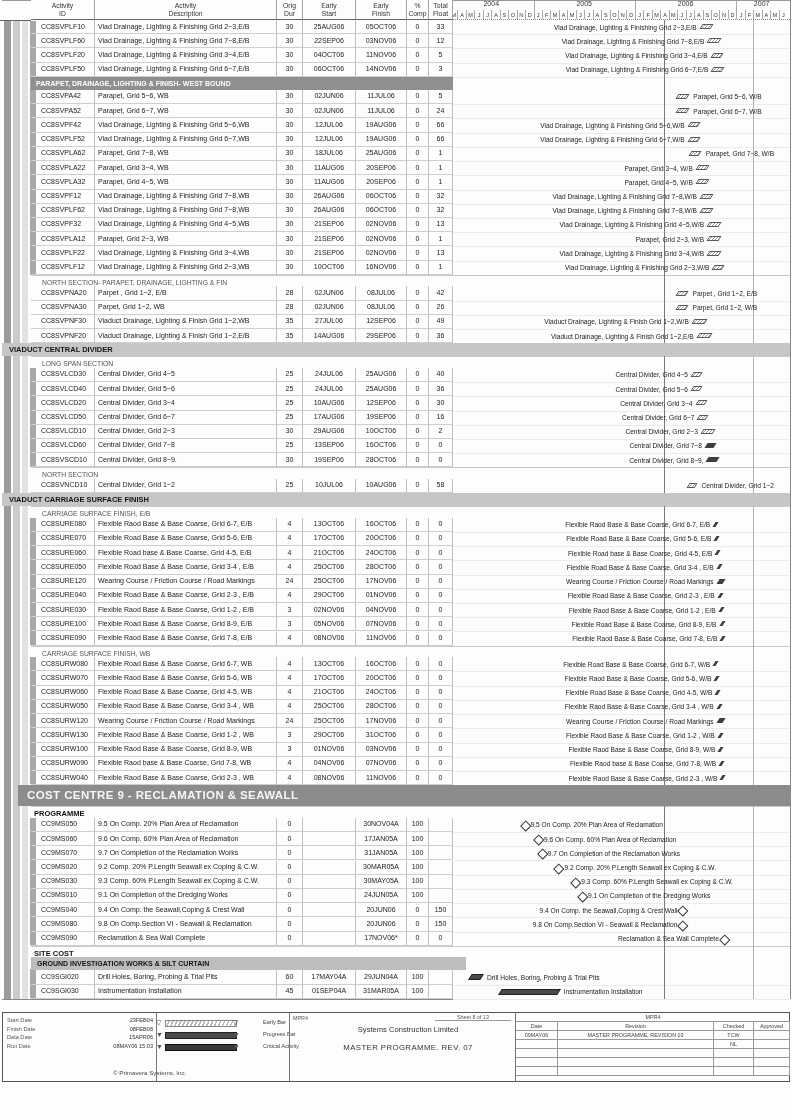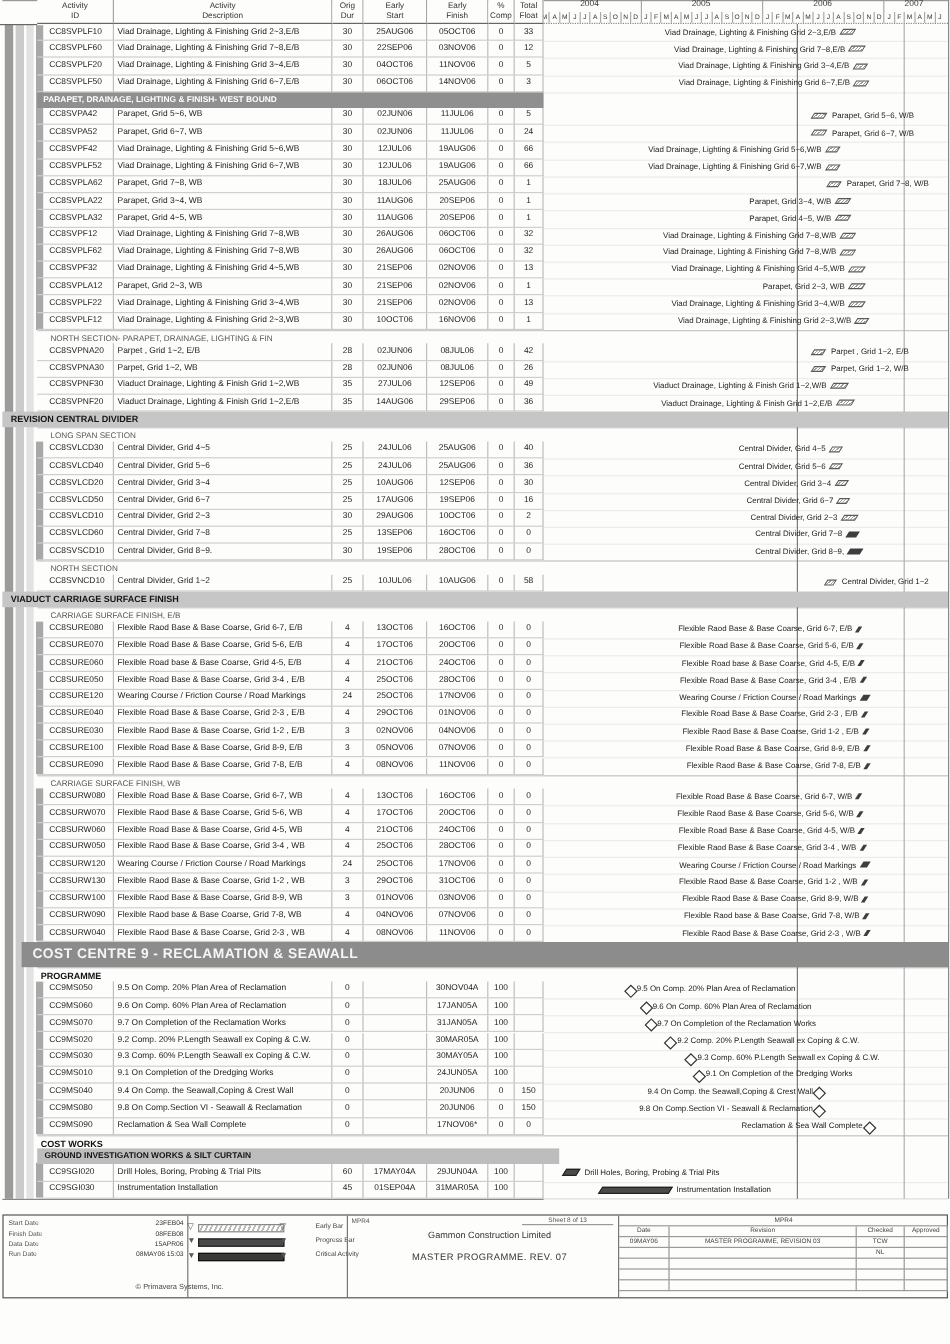--- a/index.html
+++ b/index.html
@@ -338,21 +338,21 @@
       <div class="tc" style="left:31px;top:329.1px;width:64px;height:14.23px;padding-left:10px;">CC8SVPNF20</div>
       <div class="tc" style="left:95px;top:329.1px;width:182px;height:14.23px;">Viaduct Drainage, Lighting &amp; Finish Grid 1~2,E/B</div>
       <div class="tc num" style="left:277px;top:329.1px;width:26px;height:14.23px;">35</div>
       <div class="tc num" style="left:303px;top:329.1px;width:53px;height:14.23px;">14AUG06</div>
       <div class="tc num" style="left:356px;top:329.1px;width:51px;height:14.23px;">29SEP06</div>
       <div class="tc num" style="left:407px;top:329.1px;width:22px;height:14.23px;">0</div>
       <div class="tc num" style="left:429px;top:329.1px;width:24px;height:14.23px;">36</div>
       <div class="gsep" style="left:453px;top:329.1px;width:337px;height:14.23px"></div>
       <div class="bar e" style="left:697.6516393442623px;top:333.21500000000003px;width:12.605737704918056px"></div>
       <div class="glabel" style="right:98.34836065573768px;top:332.6px">Viaduct Drainage, Lighting &amp; Finish Grid 1~2,E/B</div>
-      <div class="band light" style="left:2px;width:788px;top:343.33000000000004px;height:13px">REVISION CENTRAL DIVIDER</div>
+      <div class="band light" style="left:2px;width:788px;top:343.33000000000004px;height:13px">VIADUCT CENTRAL DIVIDER</div>
       <div class="subline" style="left:31px;top:356.33000000000004px;width:759px"></div>
       <div class="sub" style="left:42px;top:358.33000000000004px">LONG SPAN SECTION</div>
       <div class="tc" style="left:31px;top:367.83000000000004px;width:64px;height:14.23px;padding-left:10px;">CC8SVLCD30</div>
       <div class="tc" style="left:95px;top:367.83000000000004px;width:182px;height:14.23px;">Central Divider, Grid 4~5</div>
       <div class="tc num" style="left:277px;top:367.83000000000004px;width:26px;height:14.23px;">25</div>
       <div class="tc num" style="left:303px;top:367.83000000000004px;width:53px;height:14.23px;">24JUL06</div>
       <div class="tc num" style="left:356px;top:367.83000000000004px;width:51px;height:14.23px;">25AUG06</div>
       <div class="tc num" style="left:407px;top:367.83000000000004px;width:22px;height:14.23px;">0</div>
       <div class="tc num" style="left:429px;top:367.83000000000004px;width:24px;height:14.23px;">40</div>
       <div class="gsep" style="left:453px;top:367.83000000000004px;width:337px;height:14.23px"></div>
@@ -702,21 +702,21 @@
       <div class="tc" style="left:95px;top:931.6500000000007px;width:182px;height:14.23px;">Reclamation &amp; Sea Wall Complete</div>
       <div class="tc num" style="left:277px;top:931.6500000000007px;width:26px;height:14.23px;">0</div>
       <div class="tc num" style="left:303px;top:931.6500000000007px;width:53px;height:14.23px;"></div>
       <div class="tc num" style="left:356px;top:931.6500000000007px;width:51px;height:14.23px;">17NOV06*</div>
       <div class="tc num" style="left:407px;top:931.6500000000007px;width:22px;height:14.23px;">0</div>
       <div class="tc num" style="left:429px;top:931.6500000000007px;width:24px;height:14.23px;">0</div>
       <div class="gsep" style="left:453px;top:931.6500000000007px;width:337px;height:14.23px"></div>
       <div class="mile" style="left:720.8327868852459px;top:935.7650000000007px"></div>
       <div class="glabel" style="right:73.16721311475408px;top:935.1500000000007px">Reclamation &amp; Sea Wall Complete</div>
       <div class="subline" style="left:31px;top:945.8800000000007px;width:759px"></div>
-      <div class="sub bold" style="left:34px;top:947.8800000000007px">COST WORKS</div>
+      <div class="sub bold" style="left:34px;top:947.8800000000007px">SITE COST</div>
       <div class="band ginv" style="left:31px;width:435px;top:957.3800000000007px;height:13px">GROUND INVESTIGATION WORKS &amp; SILT CURTAIN</div>
       <div class="tc" style="left:31px;top:970.3800000000007px;width:64px;height:14.23px;padding-left:10px;">CC9SGI020</div>
       <div class="tc" style="left:95px;top:970.3800000000007px;width:182px;height:14.23px;">Drill Holes, Boring, Probing &amp; Trial Pits</div>
       <div class="tc num" style="left:277px;top:970.3800000000007px;width:26px;height:14.23px;">60</div>
       <div class="tc num" style="left:303px;top:970.3800000000007px;width:53px;height:14.23px;">17MAY04A</div>
       <div class="tc num" style="left:356px;top:970.3800000000007px;width:51px;height:14.23px;">29JUN04A</div>
       <div class="tc num" style="left:407px;top:970.3800000000007px;width:22px;height:14.23px;">100</div>
       <div class="tc num" style="left:429px;top:970.3800000000007px;width:24px;height:14.23px;"></div>
       <div class="gsep" style="left:453px;top:970.3800000000007px;width:337px;height:14.23px"></div>
       <div class="bar p" style="left:470.3327868852459px;top:974.4950000000007px;width:11.77459016393442px"></div>
@@ -767,21 +767,21 @@
         </div>
         <div class="leg-row" style="left:0;top:24px;width:125px">
           <div class="leg-tri" style="left:-7px">▼</div>
           <div class="leg-bar critical" style="left:2px"></div>
           <div class="leg-tri" style="left:70px">▼</div>
           <div class="leg-lbl" style="">Critical Activity</div>
         </div>
       </div>
     <div class="abs" style="left:286px;top:0;width:1px;height:68px;background:#777"></div>
     <div class="abs" style="left:290px;top:2px;font-size:5.4px;color:#555">MPR4</div>
-    <div class="abs" style="left:300px;top:12px;width:210px;text-align:center;font-size:7.6px;color:#333">Gammon Construction Limited</div>
+    <div class="abs" style="left:300px;top:12px;width:210px;text-align:center;font-size:7.6px;color:#333">Systems Construction Limited</div>
     <div class="abs" style="left:300px;top:30px;width:210px;text-align:center;font-size:7.8px;color:#333;letter-spacing:.4px">MASTER PROGRAMME. REV. 07</div>
     <div class="abs" style="left:432px;top:1px;width:76px;text-align:center;font-size:5.4px;color:#555;border-bottom:1px solid #999">Sheet 8 of 13</div>
     <div id="revtable" class="abs" style="left:512px;top:0;width:274px;height:68px;border-left:1px solid #777">
         <div class="rv" style="left:0;top:0;width:274px;height:9px;border-right:none">MPR4</div>
         <div class="rv" style="left:0px;top:9px;width:42px;height:9px">Date</div>
         <div class="rv" style="left:42px;top:9px;width:156px;height:9px">Revision</div>
         <div class="rv" style="left:198px;top:9px;width:40px;height:9px">Checked</div>
         <div class="rv" style="left:238px;top:9px;width:36px;height:9px">Approved</div>
         <div class="rv" style="left:0px;top:18px;width:42px;height:9px">09MAY06</div>
         <div class="rv" style="left:42px;top:18px;width:156px;height:9px">MASTER PROGRAMME, REVISION 03</div>

